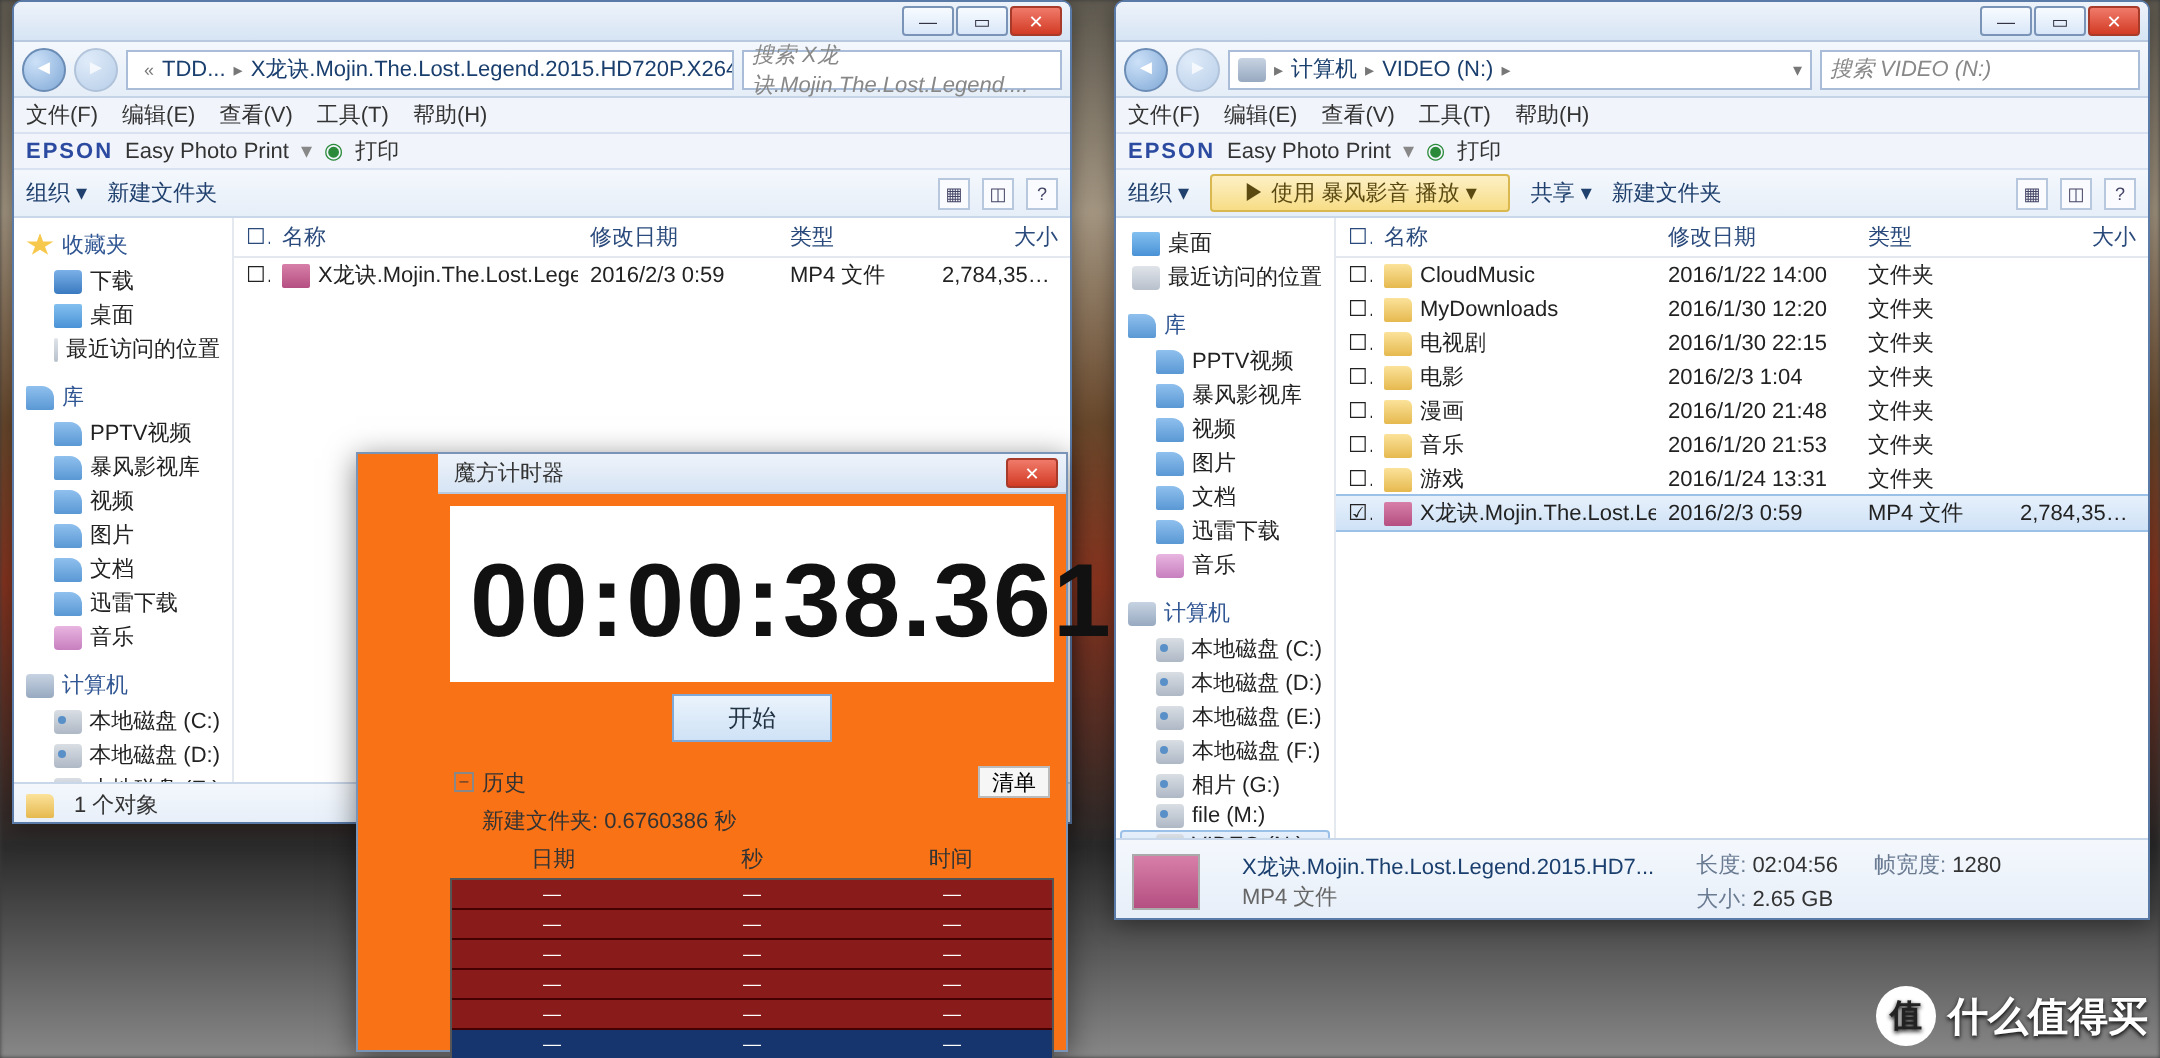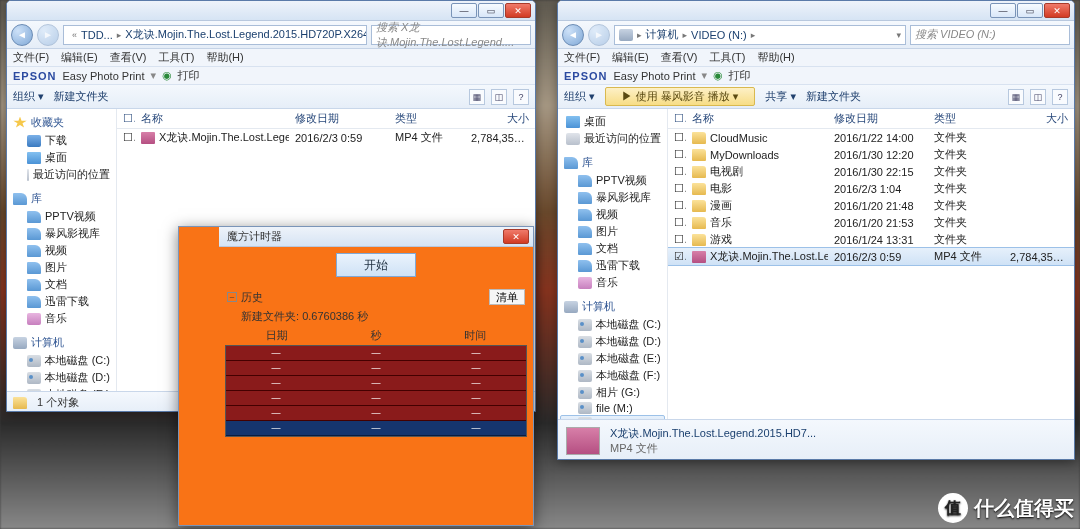--- a/index.html
+++ b/index.html
@@ -52,21 +52,21 @@
   .listhead { display: flex; height: 20px; border-bottom: 1px solid #e4e9f0; font-size: 11px; color: #2a4a7c; align-items: center; }
   .listhead > div, .row > div { padding: 0 6px; white-space: nowrap; overflow: hidden; text-overflow: ellipsis; }
   .c-chk{width:18px;} .c-name{flex:1;} .c-date{width:100px;} .c-type{width:60px;} .c-size{width:70px;text-align:right;margin-left:16px;}
   .rows { }
   .row { display: flex; height: 17px; font-size: 11px; color: #222; align-items: center; }
   .row.sel { background: linear-gradient(#e6f0fb,#cfe2f6); outline:1px solid #9cc1e8; }
   .row .ic { width: 14px; height: 12px; margin-right: 4px; flex: 0 0 auto; }
   .row .vid { background: linear-gradient(#d77fa8,#b54f82); border-radius:1px; }
 
   .statusbar { height: 22px; background: linear-gradient(#f4f8fd,#e6eef8); border-top: 1px solid #c9d7ea; display: flex; align-items: center; padding: 0 6px; font-size: 11px; color: #333; gap: 10px; }
-  .detailsbar { height: 42px; background: linear-gradient(#f4f8fd,#e6eef8); border-top: 1px solid #c9d7ea; display: flex; align-items: center; padding: 4px 8px; font-size: 11px; color: #333; gap: 10px; }
+  .detailsbar { height: 42px; background: linear-gradient(#f4f8fd,#e6eef8); border-top: 1px solid #c9d7ea; display: flex; align-items: center; padding: 4px 8px; font-size: 11px; color: #333; gap: 21px; }
   .detailsbar .thumb { width: 34px; height: 28px; background: linear-gradient(#d77fa8,#b54f82); border: 1px solid #aaa; }
   .detailsbar .meta { display: grid; grid-template-columns: auto auto; column-gap: 18px; row-gap: 2px; }
   .detailsbar .k { color: #6a7b92; }
 
   
   .timer { position: absolute; background: #f97316; border: 1px solid #7a94b8; box-shadow: 0 3px 14px rgba(0,0,0,.5); font-size: 12px; padding-left: 40px; }
   .timer .titlebar { background: linear-gradient(#eef3fa,#d6e4f4); }
   .timer .big { font-family: Arial, sans-serif; font-size: 52px; font-weight: 600; text-align: center; color: #111; padding: 18px 10px 10px; letter-spacing: 1px; background:#fff; margin: 6px; border: none; }
   .timer .startbtn { display: block; margin: 6px auto 10px; width: 80px; height: 24px; background: linear-gradient(#eaf3fc,#cfe2f6); border: 1px solid #7fa8d6; color: #234; font-size: 12px; cursor:pointer;}
   .timer .histhead { display: flex; align-items: center; padding: 2px 8px; color: #333; font-size:11px; }
@@ -433,31 +433,38 @@
           </div>
         </div>
     </div>
   </div>
   <div class="detailsbar">
     <div class="thumb"></div>
     <div>
       <div style="color:#1a3f6e">X龙诀.Mojin.The.Lost.Legend.2015.HD7...</div>
       <div style="color:#666">MP4 文件</div>
     </div>
+    <div class="meta">
+      <div><span class="k">长度:</span> <span>02:04:56</span></div>
+      <div><span class="k">帧宽度:</span> <span>1280</span></div>
+      <div><span class="k">大小:</span> <span>2.65 GB</span></div>
+      <div></div>
+    </div>
   </div>
 
 </div>
 
 <div class="timer" style="left:178px; top:226px; width:356px; height:300px;">
   <div class="titlebar">
     <span class="title">魔方计时器</span>
     <div class="winbtns">
       <div class="winbtn close">✕</div>
     </div>
   </div>
+  <div class="big">00:00:38.361</div>
   <button class="startbtn">开始</button>
   <div class="histhead">
     <span class="exp">–</span>
     <span>历史</span>
     <button class="clear">清单</button>
   </div>
   <div class="best"><span>新建文件夹:</span> <span>0.6760386 秒</span></div>
   <div class="tabhead">
     <div>日期</div>
     <div>秒</div>

